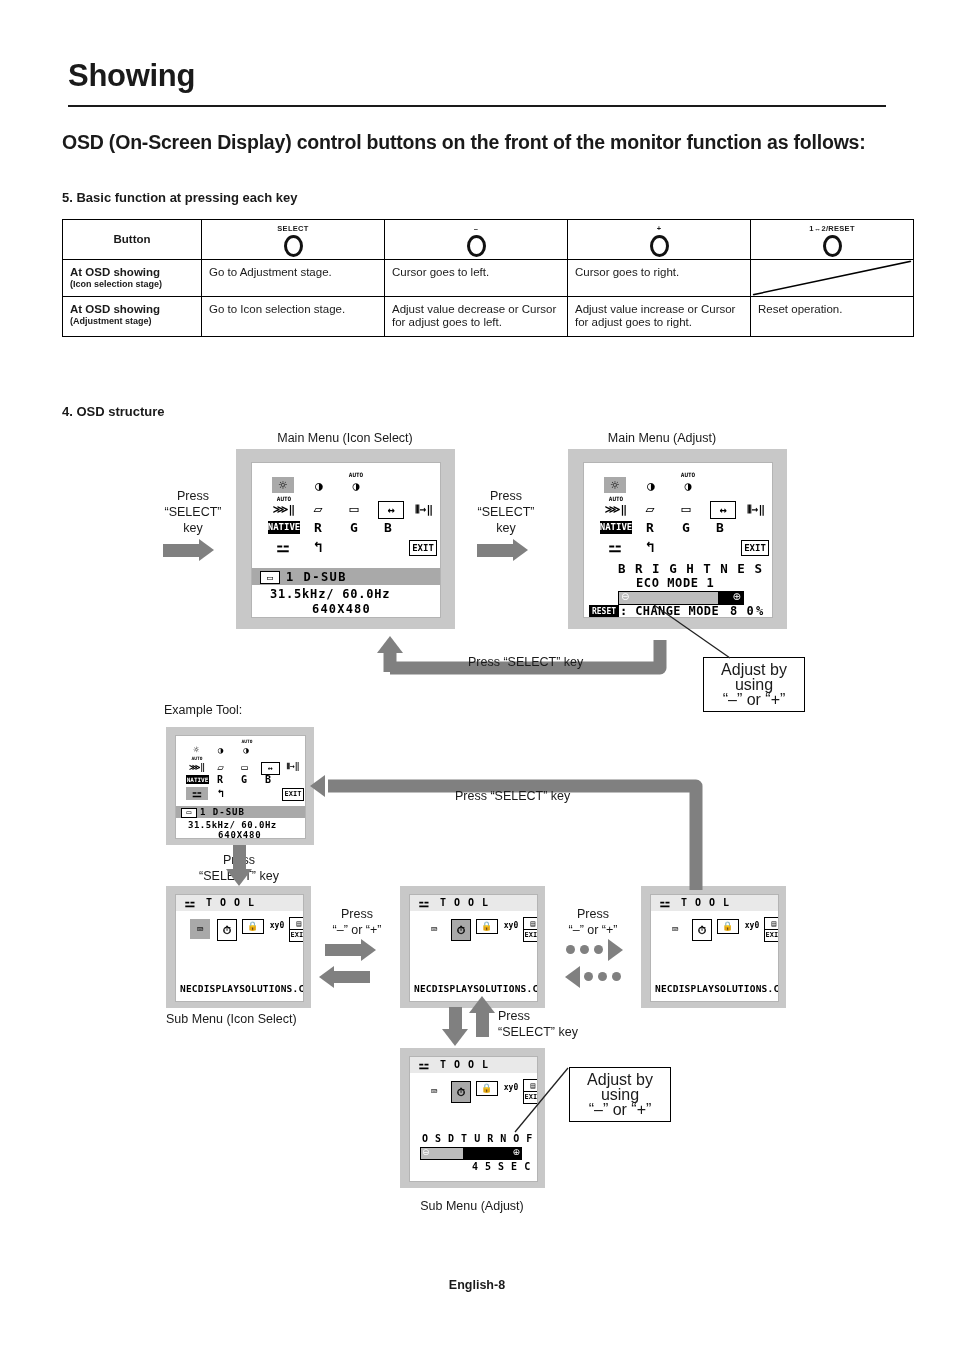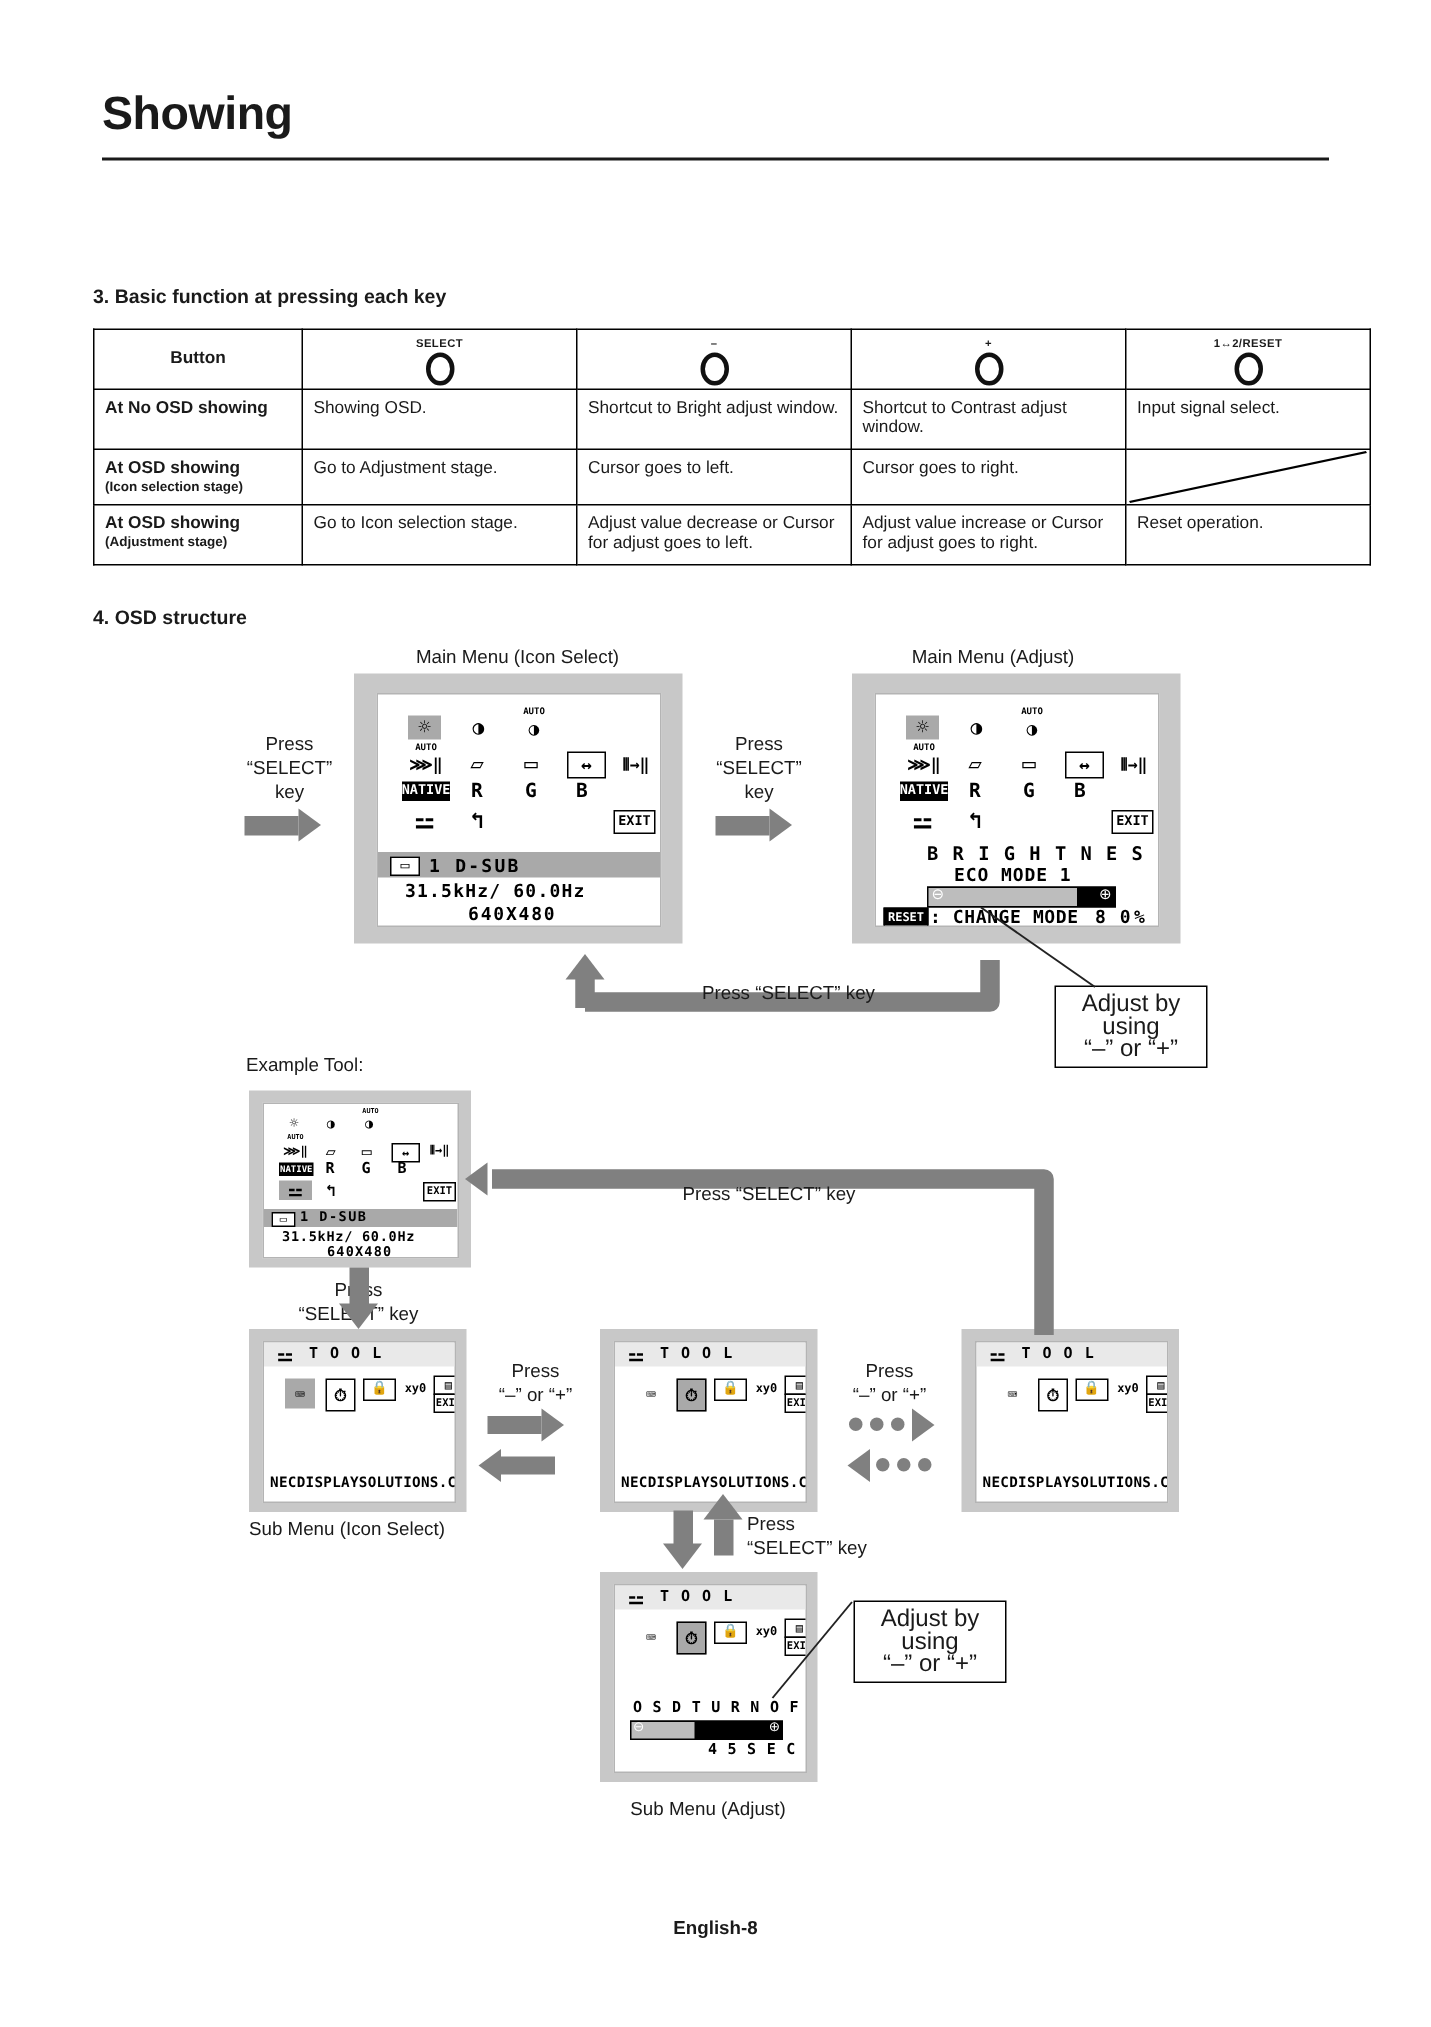--- a/index.html
+++ b/index.html
@@ -67,21 +67,22 @@
 
   #footer{position:absolute;left:0;top:1278px;width:954px;text-align:center;font-size:12.5px;font-weight:bold;}
 </style>
 </head>
 <body>
 
 <div class="page">
 
   <div id="page-title">Showing</div>
   <div id="title-rule"></div>
-  <div id="sec1">3. Basic function at pressing each key</div>
+  <div id="subtitle">OSD (On-Screen Display) control buttons on the front of the monitor function as follows:</div>
+  <div id="sec1">5. Basic function at pressing each key</div>
   <div id="sec2">4. OSD structure</div>
 
   <table id="btn-table">
     <tbody>
         <tr class="hdr">
       <td class="col-a cell-btnlbl">Button</td>
       <td class="col-b">
         <span class="hdr-lbl">SELECT</span>
         <span class="btn-circle"></span>
       </td>
@@ -92,29 +93,20 @@
       <td class="col-d">
         <span class="hdr-lbl">+</span>
         <span class="btn-circle"></span>
       </td>
       <td class="col-e">
         <span class="hdr-lbl">1↔2/RESET</span>
         <span class="btn-circle"></span>
       </td>
     </tr>
 
-    <tr>
-      <td class="col-a">
-        <div class="rowlbl">At No OSD showing</div>
-      </td>
-      <td>Showing OSD.</td>
-      <td>Shortcut to Bright adjust window.</td>
-      <td>Shortcut to Contrast adjust window.</td>
-      <td>Input signal select.</td>
-    </tr>
 
     <tr>
       <td class="col-a">
         <div class="rowlbl">At OSD showing</div>
         <div class="rowsub">(Icon selection stage)</div>
       </td>
       <td>Go to Adjustment stage.</td>
       <td>Cursor goes to left.</td>
       <td>Cursor goes to right.</td>
       <td class="diag-cell">

